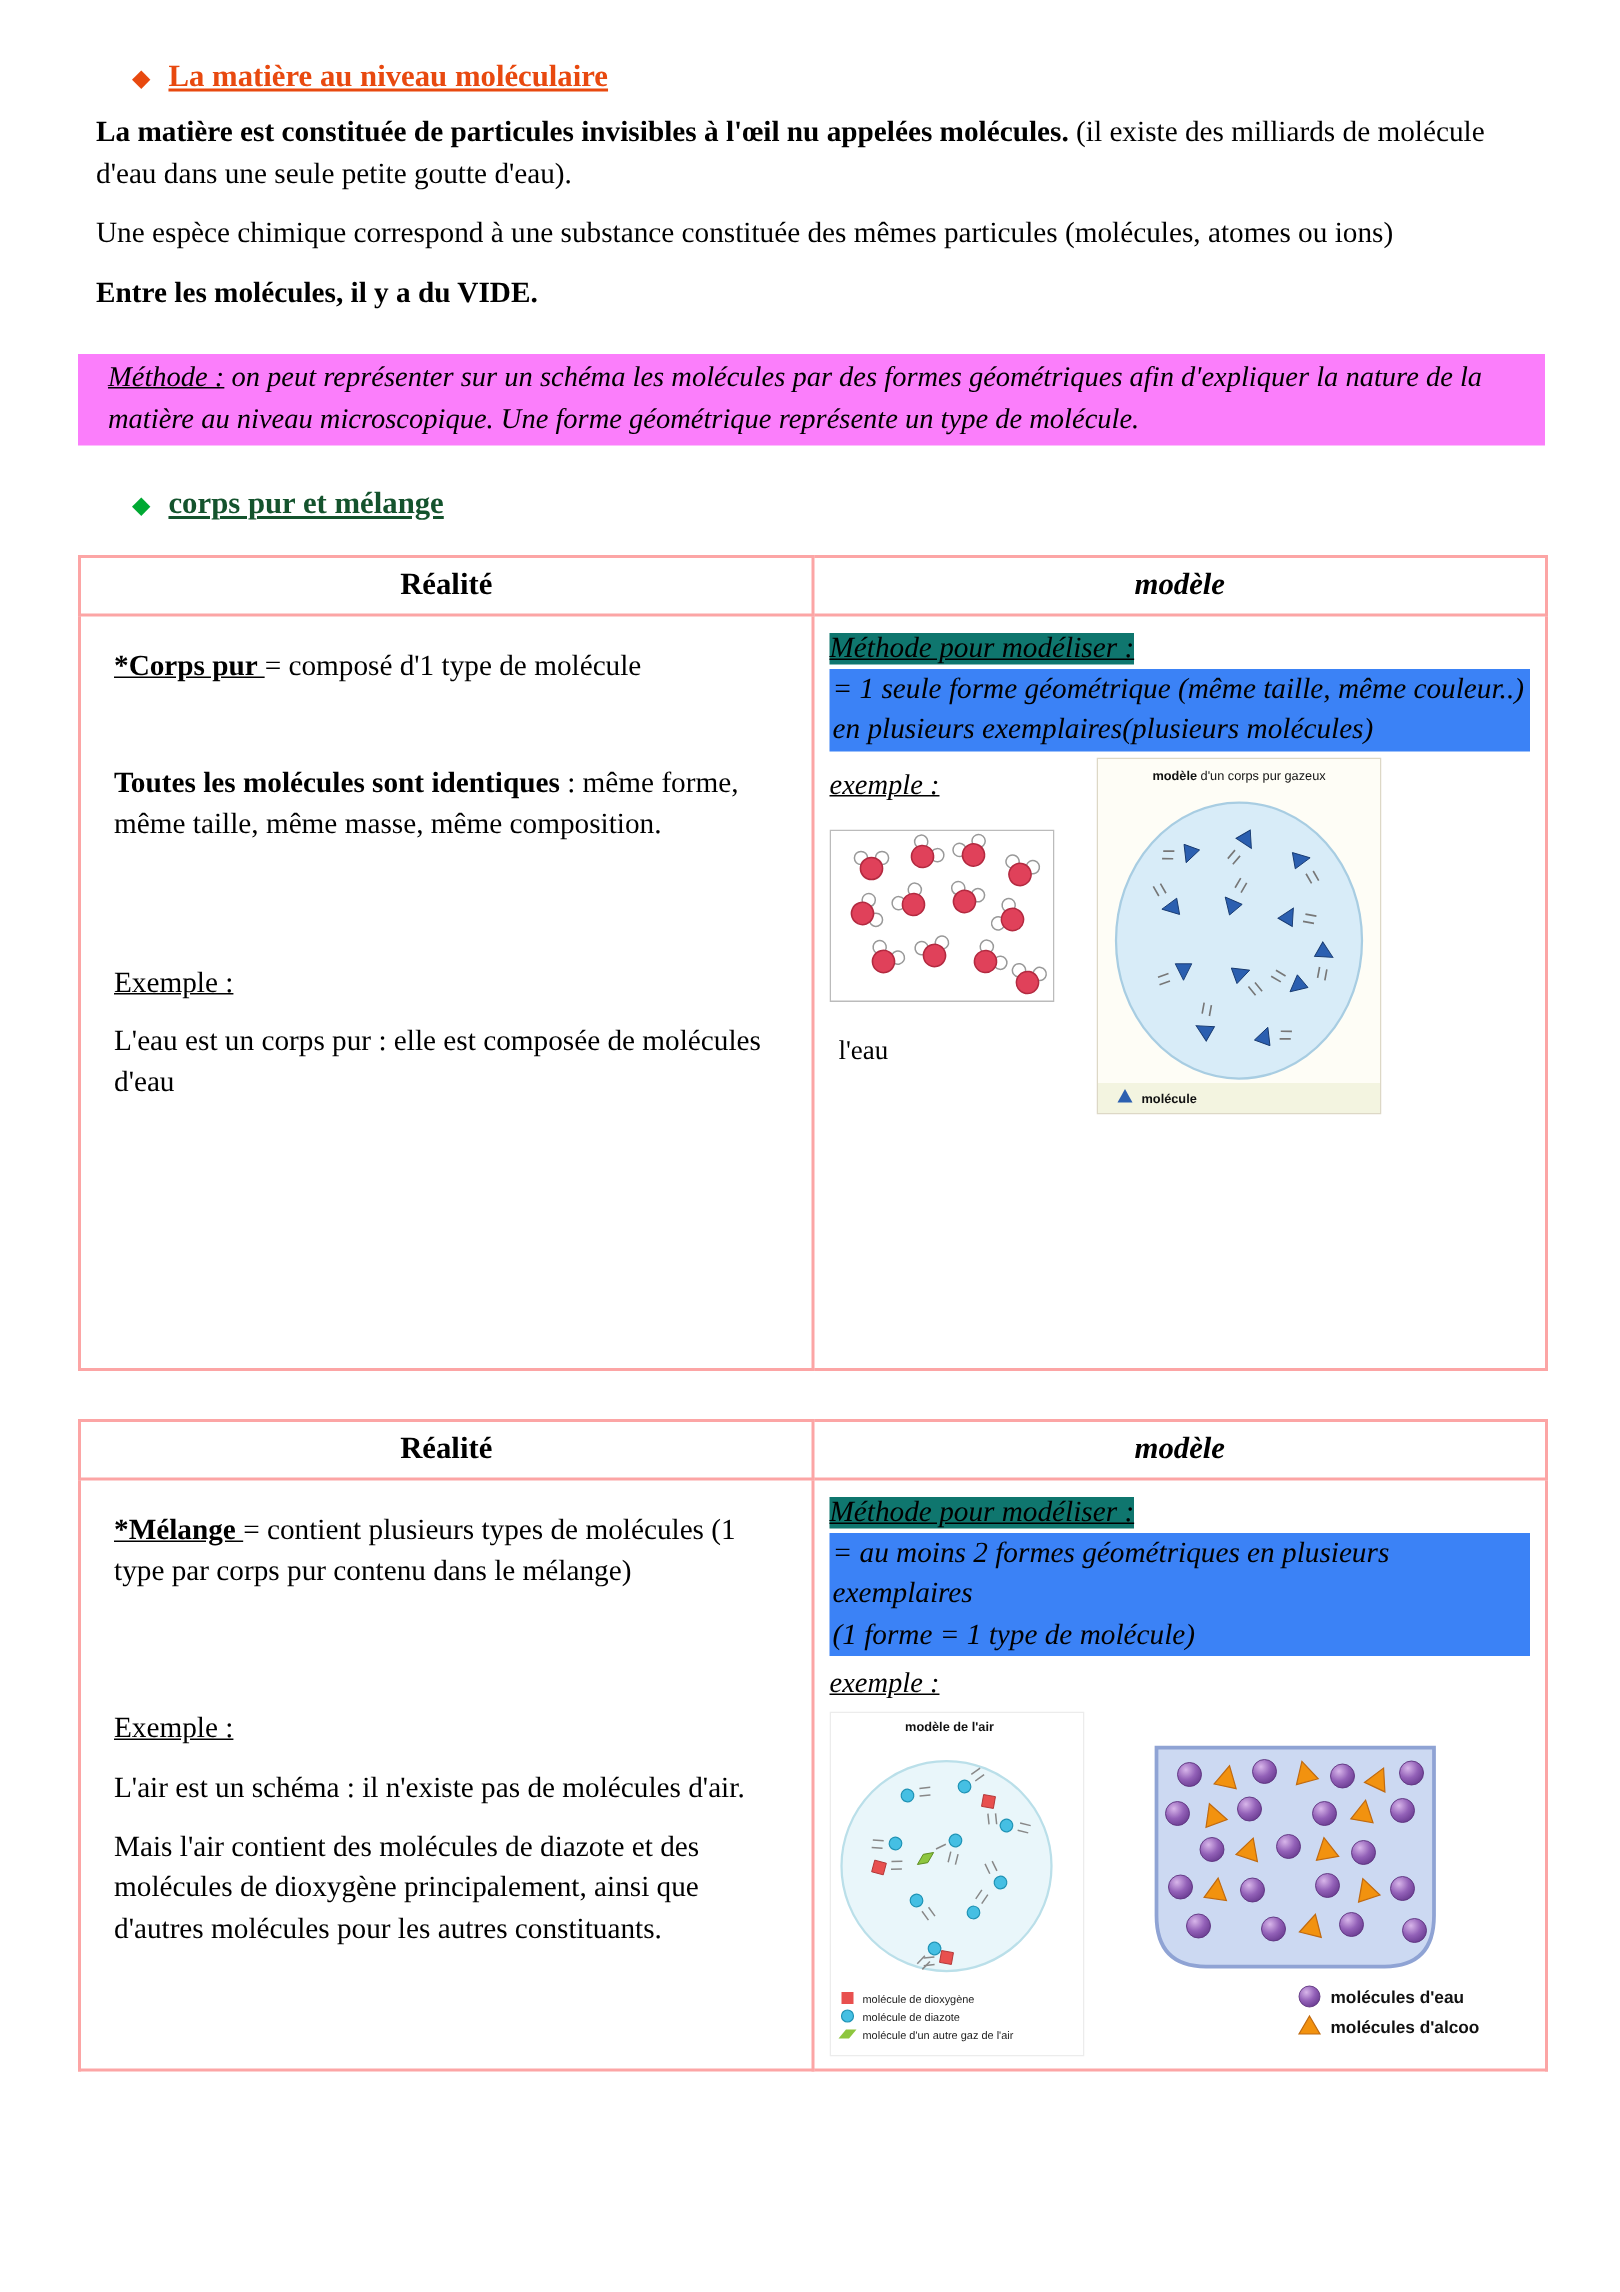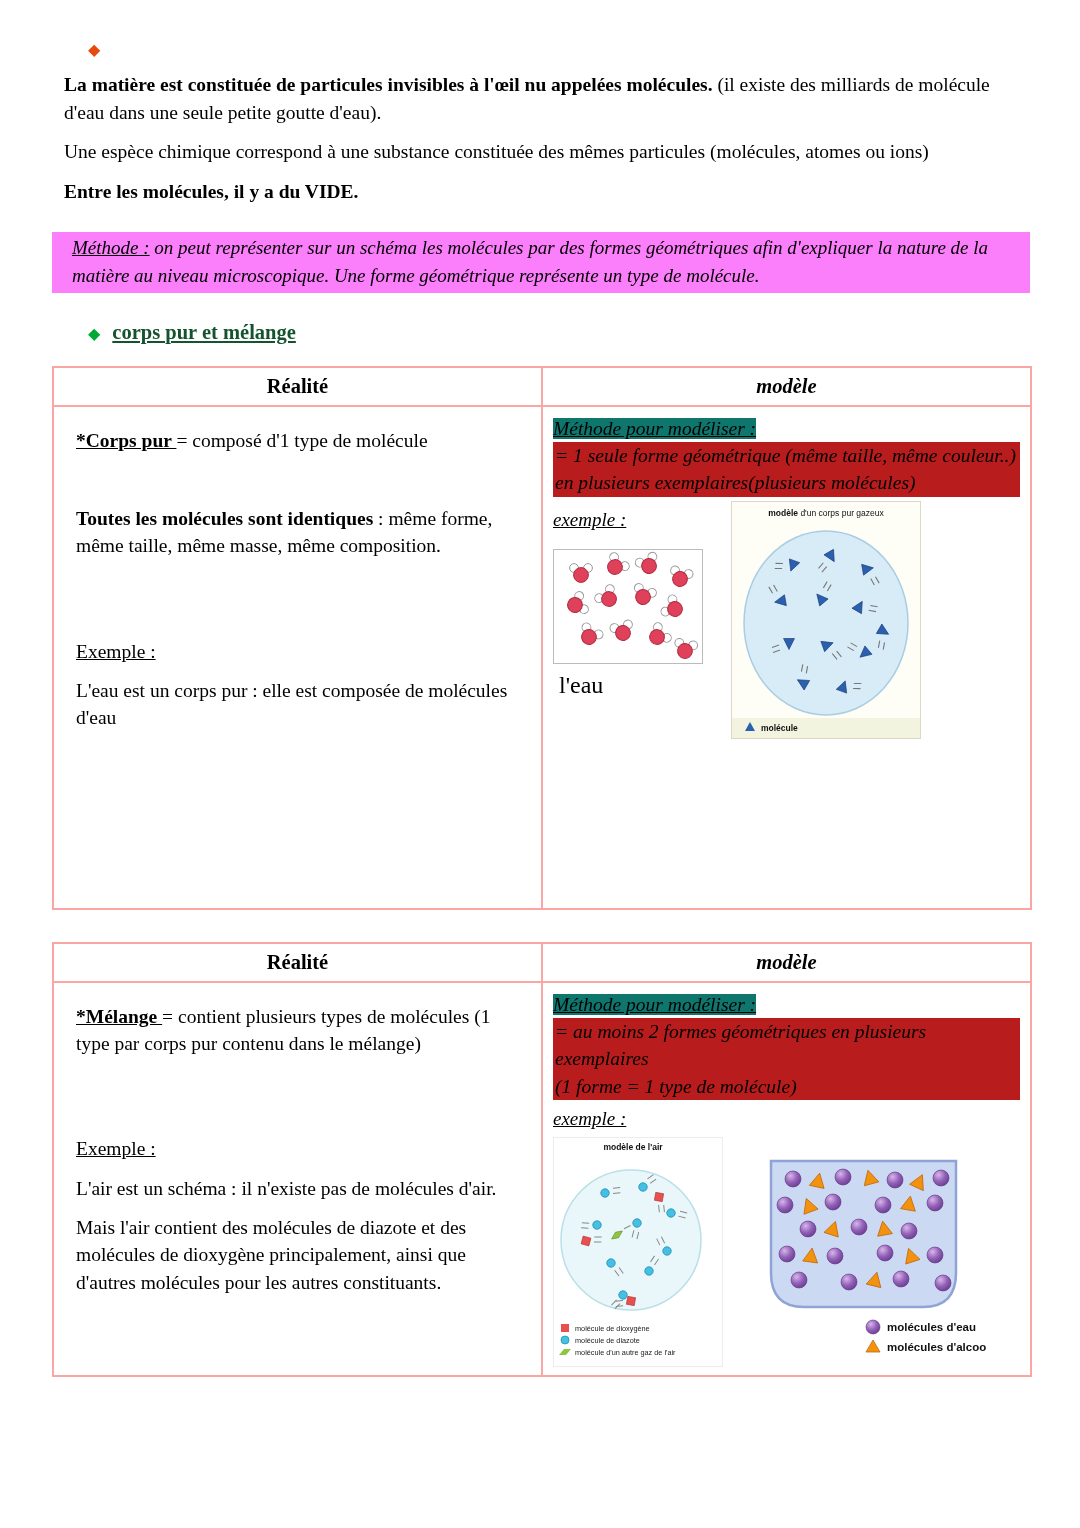--- a/index.html
+++ b/index.html
@@ -20,39 +20,40 @@
   .methode{background:#fb7efb;font-style:italic;font-size:19px;line-height:1.5;
            margin:26px 0 28px;padding:2px 20px}
   .sect2{margin-top:6px}
   .tbl{border-collapse:collapse;table-layout:fixed;width:978px;margin-top:22px}
   .tbl th,.tbl td{border:2px solid #fca5a5;vertical-align:top}
   .tbl th{font-size:20.5px;padding:7px 0;text-align:center}
   .th-modele{font-style:italic}
   .cell{padding:8px 10px;font-size:19.5px;line-height:1.4}
   .blank{height:27px}
   .hl-gray{background:#0f766e}
-  .hl-pink{background:#b91c1c;display:block}
+  .hl-pink{background:#3b82f6;display:block}
   .meth-label{font-style:italic;font-size:19.5px;line-height:1.4}
   .meth-text{font-style:italic;font-size:19.5px;line-height:1.4;padding:0 2px}
   .meth-text .line{display:block}
   .exlabel{font-style:italic;font-size:19px;margin-top:6px}
   .figrow{display:flex;gap:28px;margin-top:4px;align-items:flex-start}
   .figcol{display:flex;flex-direction:column}
   .waterfig{margin-top:16px}
-  .caption{font-size:24px;margin-top:5px;padding-left:6px}
+  .caption{font-size:18px;margin-top:20px;padding-left:6px}
   .beakerfig{margin-top:10px}
   .gap-tables{height:32px}
 </style>
 </head>
 <body>
 
 <div class="page">
 
   <div class="hrow">
     <span class="diamond orange">◆</span>
+    <span class="htext orange">La matière au niveau moléculaire</span>
   </div>
 
   <p class="para"><span class="bold">La matière est constituée de particules invisibles à l'œil nu appelées molécules.</span><span> (il existe des milliards de molécule d'eau dans une seule petite goutte d'eau).</span></p>
   <p class="para">Une espèce chimique correspond à une substance constituée des mêmes particules (molécules, atomes ou ions)</p>
   <p class="para bold">Entre les molécules, il y a du VIDE.</p>
 
   <div class="methode"><span class="u">Méthode :</span><span> on peut représenter sur un schéma les molécules par des formes géométriques afin d'expliquer la nature de la matière au niveau microscopique. Une forme géométrique représente un type de molécule.</span></div>
 
   <div class="hrow sect2">
     <span class="diamond green">◆</span>

